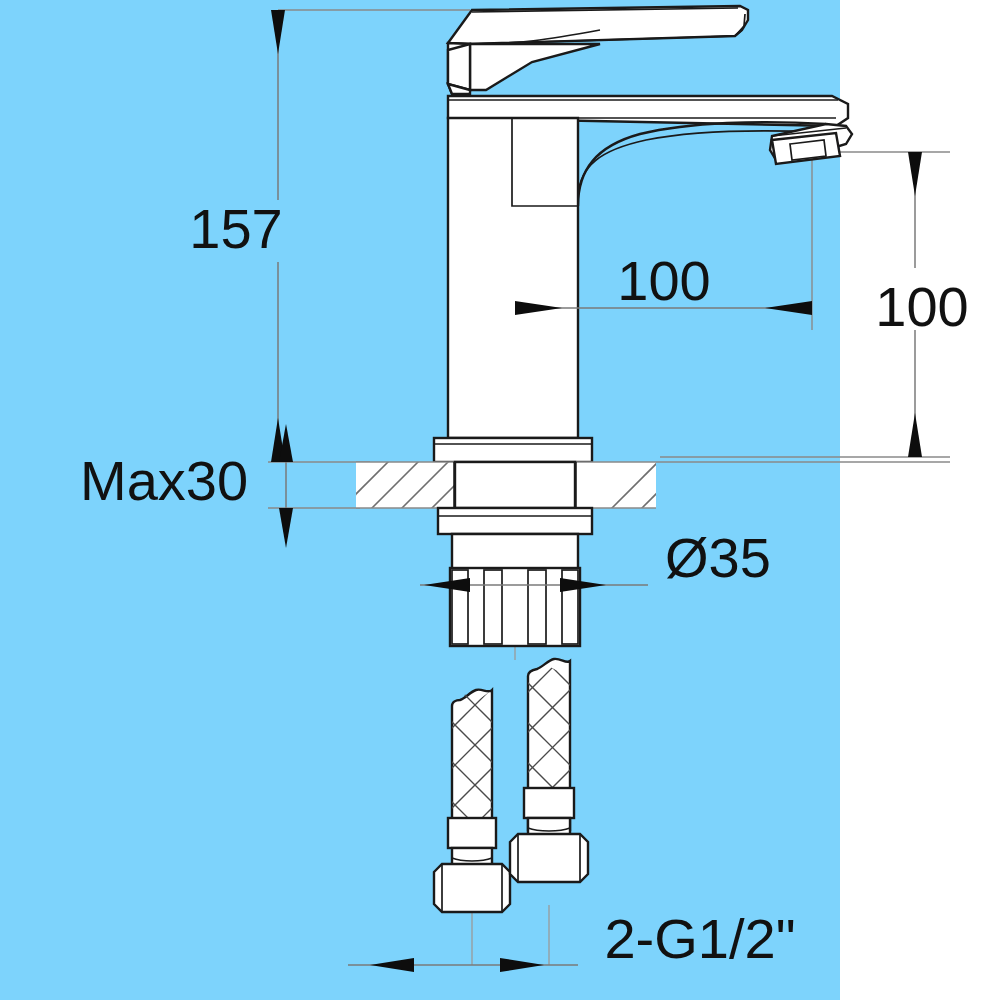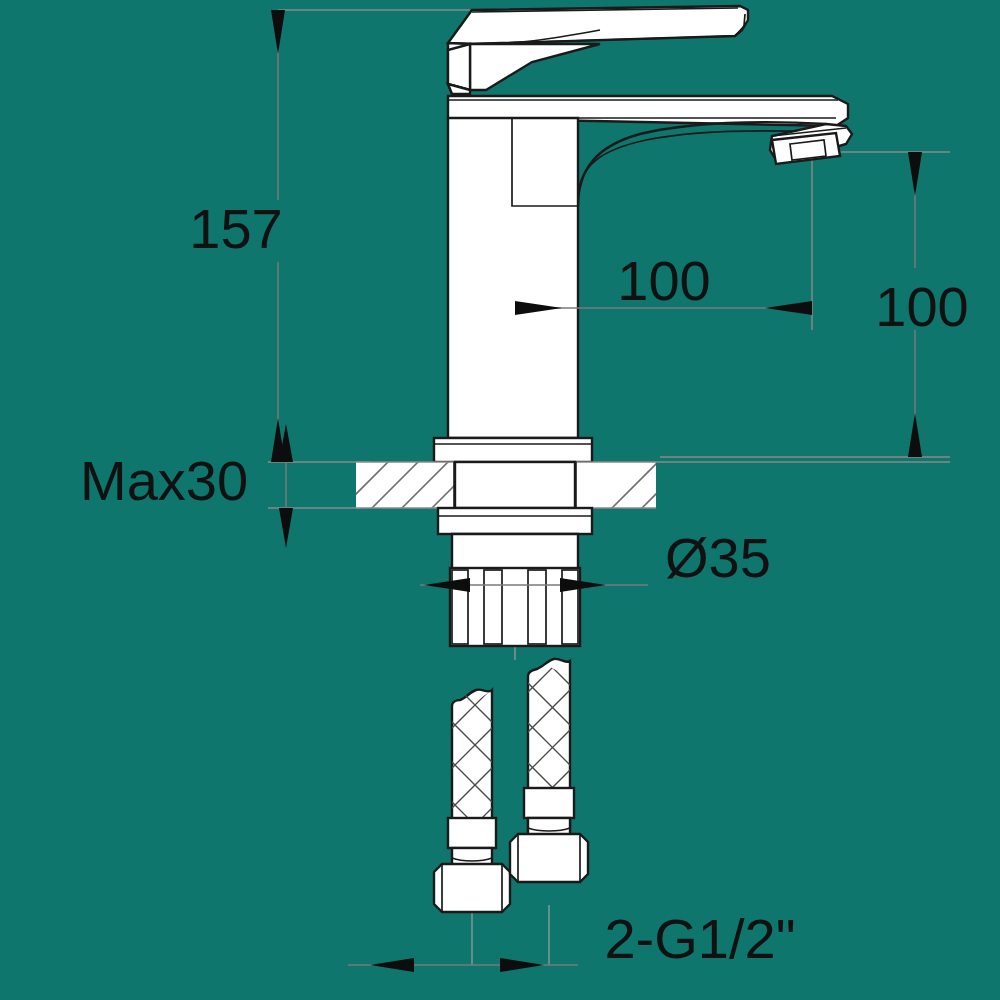--- a/index.html
+++ b/index.html
@@ -9,23 +9,23 @@
     background: #ffffff;
   }
   body {
     font-family: "Liberation Sans", sans-serif;
     width: 1000px;
     height: 1000px;
     overflow: hidden;
   }
   #drawing-root {
     position: relative;
-    width: 1000px;
+    width: 840px;
     height: 1000px;
-    background: #0f766e;
+    background: #7dd3fc;
     text-align: right;
   }
   svg#drawing {
     display: block;
     width: 1000px;
     height: 1000px;
   }
   .dim-text {
     font-family: "Liberation Sans", sans-serif;
     font-size: 56px;

